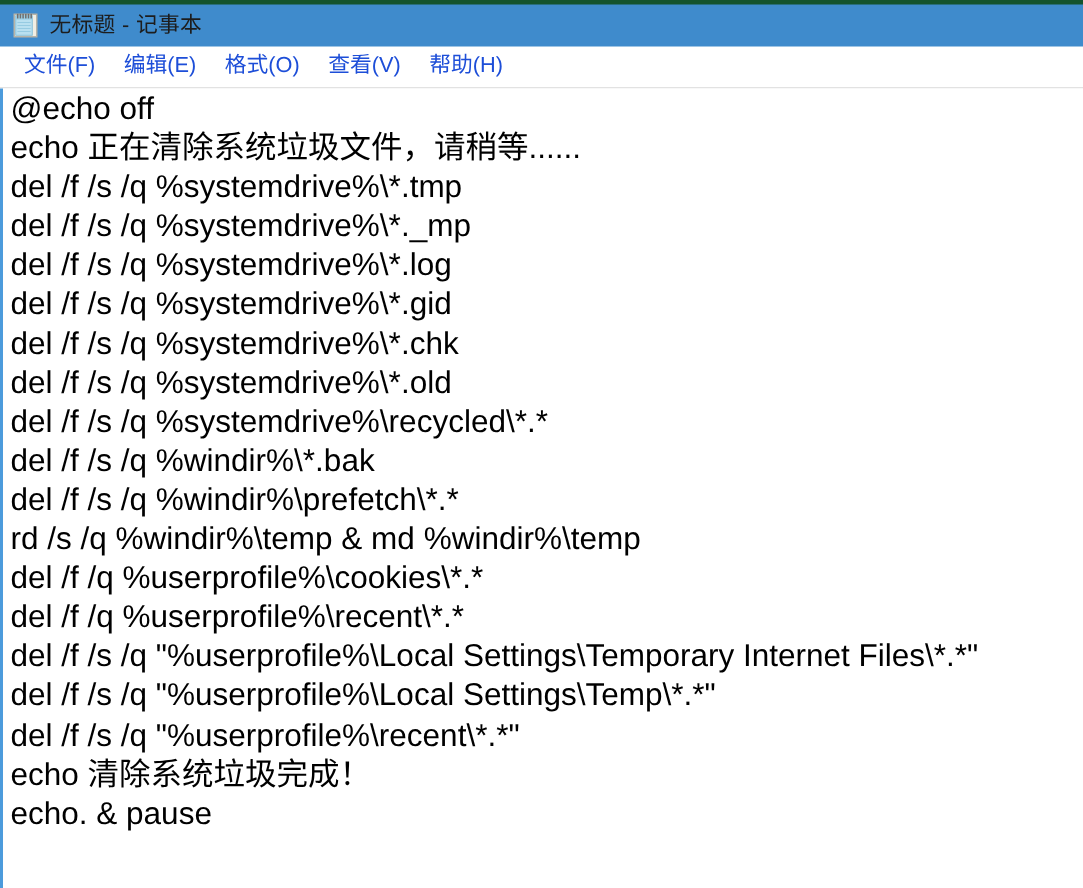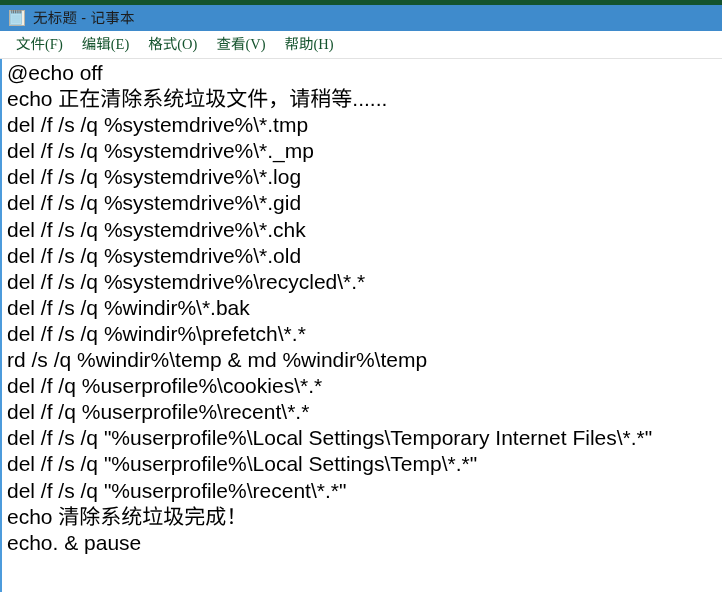--- a/index.html
+++ b/index.html
@@ -29,21 +29,21 @@
   
   #titlebar {
     position: relative;
     height: 31px;
     min-height: 31px;
     background: #3f8bcc;
     display: flex;
     align-items: center;
     padding-left: 8px;
     box-sizing: border-box;
-    border-top: 5px solid #14532d;
+    border-top: 3px solid #14532d;
     user-select: none;
   }
   #titlebar .app-icon {
     width: 18px;
     height: 18px;
     margin-right: 7px;
     flex: 0 0 auto;
     display: block;
   }
   #titlebar .title-text {
@@ -62,26 +62,25 @@
     display: flex;
     align-items: center;
     padding-left: 9px;
     box-sizing: border-box;
     border-bottom: 1px solid #e2e2e2;
     user-select: none;
   }
   #menubar .menu-item {
     font-size: 14.5px;
     line-height: 1;
-    color: #14532d;
+    color: #1d4ed8;
     padding: 4px 7px 5px 7px;
     margin-right: 5px;
     white-space: nowrap;
     cursor: default;
-    font-family: Liberation Serif, serif;
   }
 
   
   #editor-area {
     position: relative;
     flex: 1 1 auto;
     background: #ffffff;
     overflow: hidden;
     border-left: 2px solid #4c9bdc;
     box-sizing: border-box;

